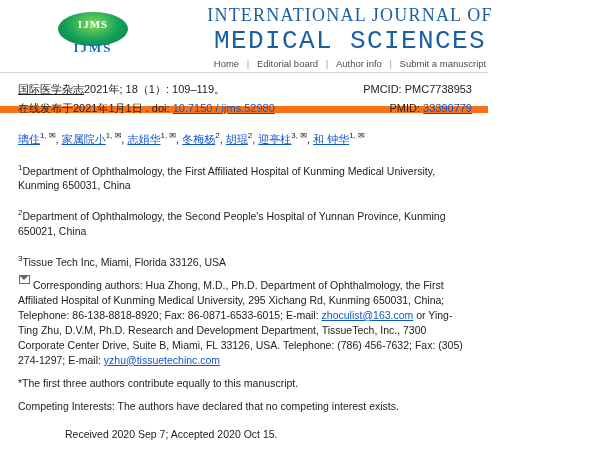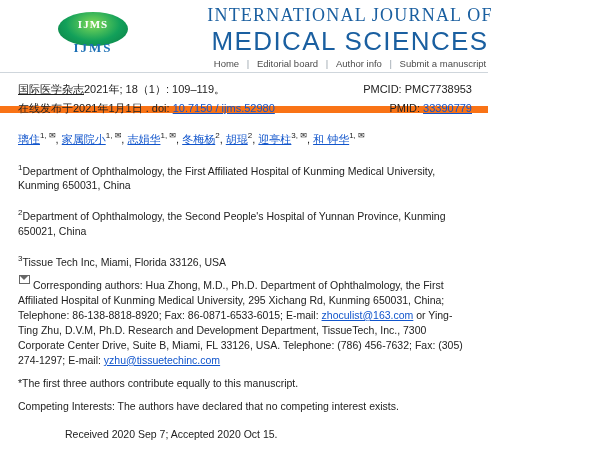--- a/index.html
+++ b/index.html
@@ -79,21 +79,21 @@
   }
   .jtitle1 {
     font-family: "Liberation Serif", serif;
     font-size: 18px;
     color: #1a5fa0;
     letter-spacing: 1.2px;
     line-height: 22px;
     white-space: nowrap;
   }
   .jtitle2 {
-    font-family: Liberation Sans, sans-serif;
+    font-family: Liberation Mono, monospace;
     font-size: 26px;
     color: #1a5fa0;
     letter-spacing: 1.4px;
     line-height: 30px;
     white-space: nowrap;
   }
   .navbar {
     position: absolute;
     left: 140px;
     top: 58px;

